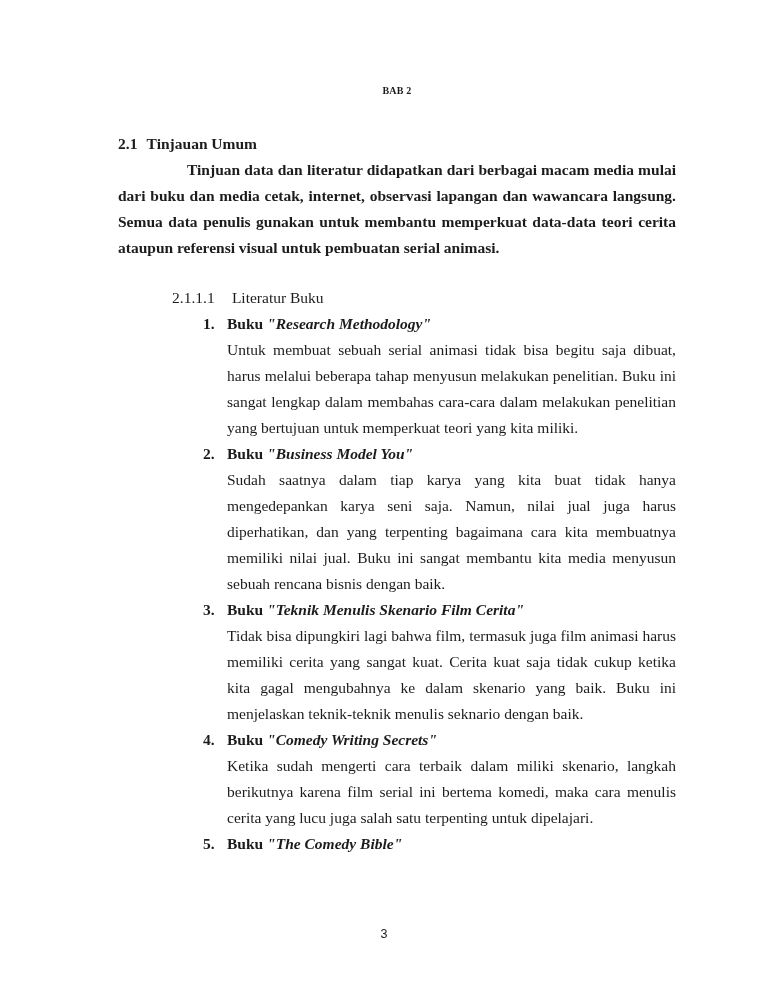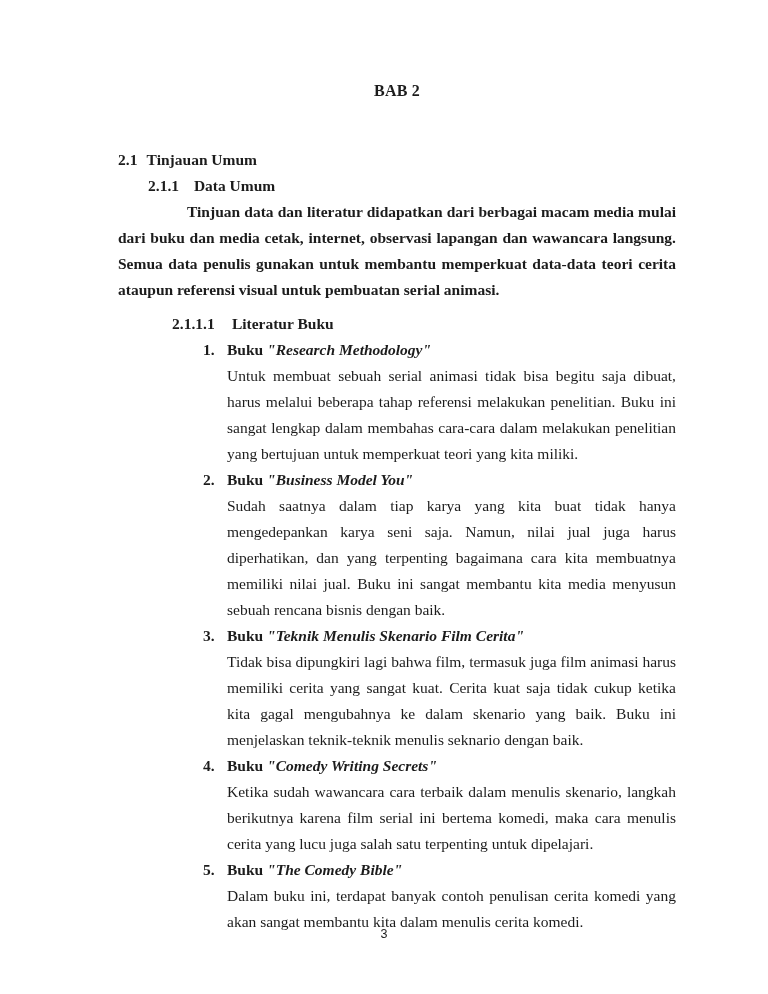--- a/index.html
+++ b/index.html
@@ -8,35 +8,35 @@
     width:768px; height:994px;
     background:#ffffff;
     color:#1c1c1c;
     font-family:"Liberation Serif", serif;
     font-size:15.5px;
     line-height:26px;
     overflow:hidden;
   }
   .content { padding:78px 92px 0 118px; }
 
-  .title-block { text-align:center; font-weight:bold; font-size:16px; letter-spacing:0.2px; }
+  .title-block { text-align:center; font-weight:bold; font-size:10px; letter-spacing:0.2px; }
 
-  .sec-21 { margin-top:43px; font-weight:bold; }
+  .sec-21 { margin-top:27px; font-weight:bold; }
   .sec-21 .sec-num { display:inline-block; width:25px; }
 
   .sec-211 { font-weight:bold; padding-left:30px; }
   .sec-211 .sec-num { display:inline-block; width:42px; }
 
   .para {
     text-align:justify;
     text-indent:69px;
     font-weight:bold;
   }
 
-  .sec-2111 { font-weight:bold; padding-left:54px; margin-top:8px; }
+  .sec-2111 { font-weight:normal; padding-left:54px; margin-top:24px; }
   .sec-2111 .sec-num { display:inline-block; width:56px; }
 
   .books { margin-left:85px; }
   .book { position:relative; padding-left:24px; }
   .book-num { position:absolute; left:0; top:0; font-weight:bold; }
   .book-heading { font-weight:bold; }
   .book-title { font-weight:bold; font-style:italic; }
   .book-desc { text-align:justify; }
 
   .footer {
@@ -56,41 +56,37 @@
 
     <div class="title-block">
       <div>BAB 2</div>
     </div>
 
     <div class="sec-21">
       <span class="sec-num">2.1</span>
       <span>Tinjauan Umum</span>
     </div>
 
-    <div class="sec-211">
-      <span class="sec-num">2.1.1</span>
-      <span>Data Umum</span>
-    </div>
 
     <div class="para">Tinjuan data dan literatur didapatkan dari berbagai macam media mulai dari buku dan media cetak, internet, observasi lapangan dan wawancara langsung. Semua data penulis gunakan untuk membantu memperkuat data-data teori cerita ataupun referensi visual untuk pembuatan serial animasi.</div>
 
     <div class="sec-2111">
       <span class="sec-num">2.1.1.1</span>
       <span>Literatur Buku</span>
     </div>
 
     <div class="books">
 
       <div class="book">
         <span class="book-num">1.</span>
         <div class="book-heading">
           <span>Buku</span>
           <span class="book-title">"Research Methodology"</span>
         </div>
-        <div class="book-desc">Untuk membuat sebuah serial animasi tidak bisa begitu saja dibuat, harus melalui beberapa tahap referensi melakukan penelitian. Buku ini sangat lengkap dalam membahas cara-cara dalam melakukan penelitian yang bertujuan untuk memperkuat teori yang kita miliki.</div>
+        <div class="book-desc">Untuk membuat sebuah serial animasi tidak bisa begitu saja dibuat, harus melalui beberapa tahap menyusun melakukan penelitian. Buku ini sangat lengkap dalam membahas cara-cara dalam melakukan penelitian yang bertujuan untuk memperkuat teori yang kita miliki.</div>
       </div>
 
       <div class="book">
         <span class="book-num">2.</span>
         <div class="book-heading">
           <span>Buku</span>
           <span class="book-title">"Business Model You"</span>
         </div>
         <div class="book-desc">Sudah saatnya dalam tiap karya yang kita buat tidak hanya mengedepankan karya seni saja. Namun, nilai jual juga harus diperhatikan, dan yang terpenting bagaimana cara kita membuatnya memiliki nilai jual. Buku ini sangat membantu kita media menyusun sebuah rencana bisnis dengan baik.</div>
       </div>
@@ -103,29 +99,28 @@
         </div>
         <div class="book-desc">Tidak bisa dipungkiri lagi bahwa film, termasuk juga film animasi harus memiliki cerita yang sangat kuat. Cerita kuat saja tidak cukup ketika kita gagal mengubahnya ke dalam skenario yang baik. Buku ini menjelaskan teknik-teknik menulis seknario dengan baik.</div>
       </div>
 
       <div class="book">
         <span class="book-num">4.</span>
         <div class="book-heading">
           <span>Buku</span>
           <span class="book-title">"Comedy Writing Secrets"</span>
         </div>
-        <div class="book-desc">Ketika sudah wawancara cara terbaik dalam menulis skenario, langkah berikutnya karena film serial ini bertema komedi, maka cara menulis cerita yang lucu juga salah satu terpenting untuk dipelajari.</div>
+        <div class="book-desc">Ketika sudah mengerti cara terbaik dalam miliki skenario, langkah berikutnya karena film serial ini bertema komedi, maka cara menulis cerita yang lucu juga salah satu terpenting untuk dipelajari.</div>
       </div>
 
       <div class="book">
         <span class="book-num">5.</span>
         <div class="book-heading">
           <span>Buku</span>
           <span class="book-title">"The Comedy Bible"</span>
         </div>
-        <div class="book-desc">Dalam buku ini, terdapat banyak contoh penulisan cerita komedi yang akan sangat membantu kita dalam menulis cerita komedi.</div>
       </div>
 
     </div>
   </div>
 
   <div class="footer">3</div>
 </div>
 
 </body></html>

